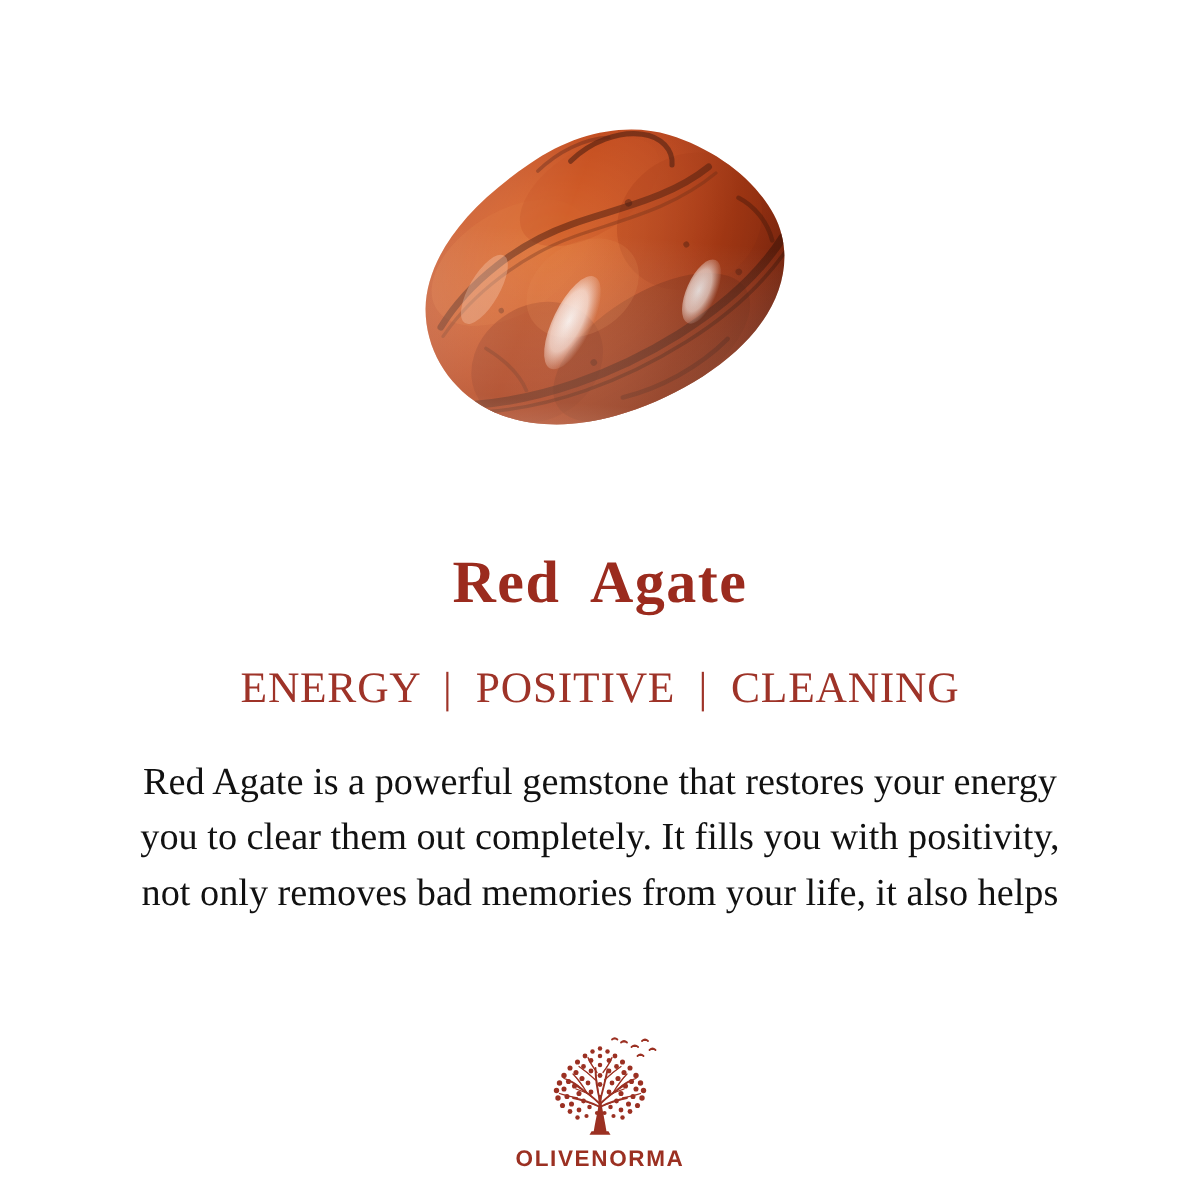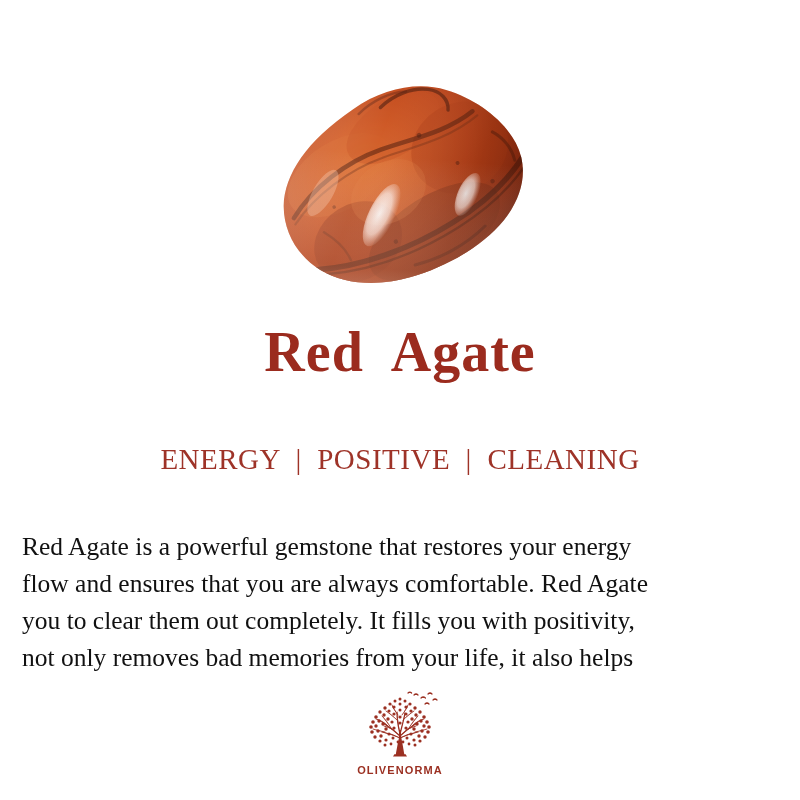--- a/index.html
+++ b/index.html
@@ -46,25 +46,25 @@
     display: block;
     width: 250px;
     height: 186px;
     overflow: visible;
   }
 
   
   .title {
     position: absolute;
     left: 0;
-    top: 321px;
+    top: 357px;
     width: 800px;
     text-align: center;
     font-family: "Liberation Serif", "DejaVu Serif", serif;
-    font-size: 56px;
+    font-size: 40px;
     font-weight: 700;
     letter-spacing: 1px;
     line-height: 62px;
     white-space: pre;
   }
 
   
   .subtitle {
     position: absolute;
     left: 0;
@@ -76,23 +76,23 @@
     font-weight: 400;
     letter-spacing: 0.5px;
     line-height: 34px;
     white-space: pre;
   }
 
   
   .body-copy {
     position: absolute;
     left: 22px;
-    top: 528px;
+    top: 502px;
     width: 756px;
-    text-align: left;
+    text-align: center;
     font-family: "Liberation Serif", "DejaVu Serif", serif;
     font-size: 25.5px;
     line-height: 37px;
     color: #111111;
   }
   .body-copy .ln {
     display: block;
     white-space: pre;
   }
 
@@ -108,21 +108,21 @@
   .logo-mark {
     display: block;
     margin: 0 auto;
     width: 84px;
     height: 72px;
   }
   .logo-word {
     display: block;
     margin-top: 2px;
     font-family: "Liberation Sans", "DejaVu Sans", sans-serif;
-    font-size: 11px;
+    font-size: 15px;
     font-weight: 700;
     letter-spacing: 1.1px;
     white-space: pre;
   }
 </style>
 </head>
 <body style="background: rgb(255, 255, 255);">
 
 <div class="page" style="background: rgb(255, 255, 255);">
 
@@ -212,21 +212,20 @@
       </svg>
     </div>
   </div>
 
   <div class="title" style="color: rgb(155, 43, 30);">Red  Agate</div>
 
   <div class="subtitle" style="color: rgb(158, 51, 40);">ENERGY  |  POSITIVE  |  CLEANING</div>
 
   <div class="body-copy" style="color: rgb(17, 17, 17);">
     <span class="ln">Red Agate is a powerful gemstone that restores your energy</span>
-    <span class="ln">flow and ensures that you are always comfortable. Red Agate</span>
     <span class="ln">you to clear them out completely. It fills you with positivity,</span>
     <span class="ln">not only removes bad memories from your life, it also helps</span>
   </div>
 
   <div class="logo">
     <svg class="logo-mark" viewBox="0 0 84 72">
       <g fill="#9B3022" stroke="#9B3022">
 
         <path d="M41 64 L41 40 L43 40 L43 64 Z" stroke-width="0"></path>
         <path d="M37.5 66 C38.5 60 40 52 41.8 44 L42.6 44 C44.2 52 45.6 60 46.6 66 Z" stroke-width="0"></path>

